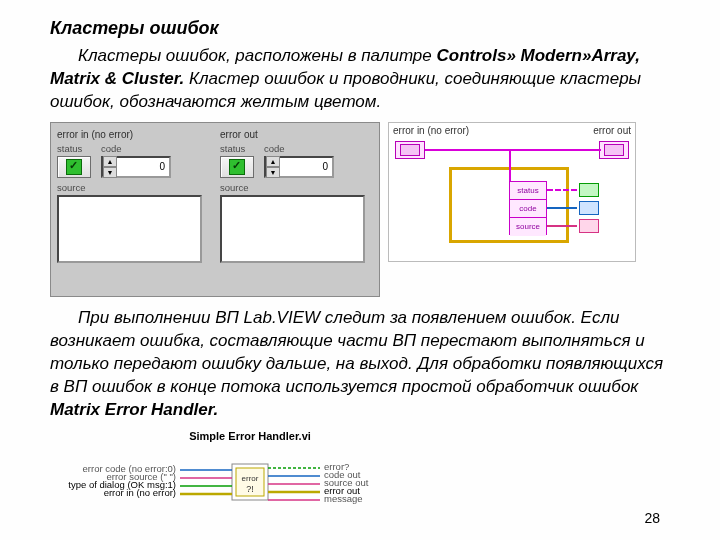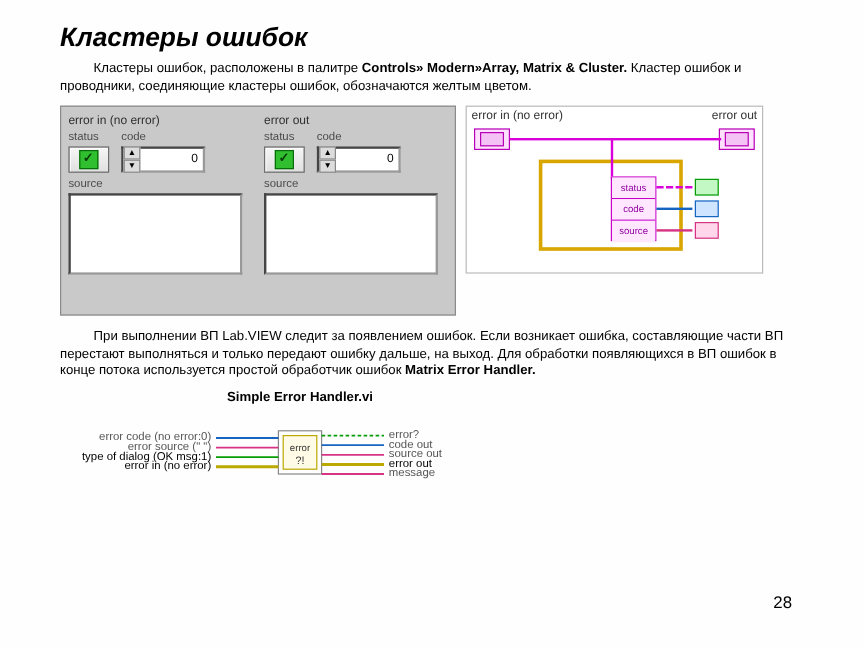--- a/index.html
+++ b/index.html
@@ -7,26 +7,26 @@
     margin: 0;
     width: 720px;
     height: 540px;
     background: #fefefe;
     font-family: Arial, sans-serif;
     color: #000;
     padding: 18px 50px 10px 50px;
     position: relative;
   }
   h1 {
-    font-size: 22px;
+    font-size: 18px;
     font-style: italic;
     font-weight: bold;
     margin: 0 0 6px 0;
   }
-  .para { font-size: 11px; line-height: 1.35; margin: 2px 0 8px 0; text-indent: 28px;}
+  .para { font-size: 17px; line-height: 1.35; margin: 2px 0 8px 0; text-indent: 28px; font-style: italic;}
   .bold { font-weight: bold; }
   .figrow { display:flex; gap:8px; align-items:flex-start; margin: 4px 0 10px 0;}
   
   .fp { background:#c9c9c9; border:1px solid #8a8a8a; width:330px; height:175px; padding:6px; font-family:"Segoe UI",Tahoma,sans-serif; font-size:10px; display:flex; gap:10px;}
   .fgroup { flex:1; }
   .ftitle { color:#2f2f2f; font-size:10px; margin-bottom:3px;}
   .frow { display:flex; gap:10px; align-items:flex-start; margin-bottom:4px;}
   .fcol { display:flex; flex-direction:column; }
   .flabel { color:#4a4a4a; font-size:9.5px; margin-bottom:2px;}
   .status-well { width:34px; height:22px; background:linear-gradient(#f6f6f6,#e0e0e0); border:1px solid #6d6d6d; display:flex; align-items:center; justify-content:center; box-shadow: inset 1px 1px 0 #fff;}
@@ -47,21 +47,21 @@
   .wire { position:absolute; background:#d900d9; height:2px;}
   .wirev { position:absolute; background:#d900d9; width:2px;}
   .wiredash{ border-top:2px dashed #d900d9; background:transparent;}
   .loop { position:absolute; border:3px solid #d9a600; width:120px; height:76px;}
   .term { position:absolute; width:20px; height:14px; border:1px solid #666; background:#fff; font-size:8px; display:flex; align-items:center; justify-content:center;}
   
   .botwrap { display:flex; justify-content:flex-start; margin-top:4px;}
   .bot { width:400px; }
   .bottitle { font-size:11px; font-weight:bold; text-align:center; margin-bottom:4px;}
   .botsvg { display:block; margin:0 auto;}
-  .pagenum { position:absolute; right:60px; bottom:30px; font-size:14px;}
+  .pagenum { position:absolute; right:60px; bottom:14px; font-size:14px;}
   text { font-family: Tahoma, sans-serif; }
 </style>
 </head>
 <body>
 
 <h1>Кластеры ошибок</h1>
 
 <p class="para">
   <span>Кластеры ошибок, расположены в палитре  </span><span class="bold">Controls» Modern»Array, Matrix &amp; Cluster.</span><span> Кластер ошибок и проводники, соединяющие кластеры ошибок, обозначаются желтым цветом.</span>
 </p>

